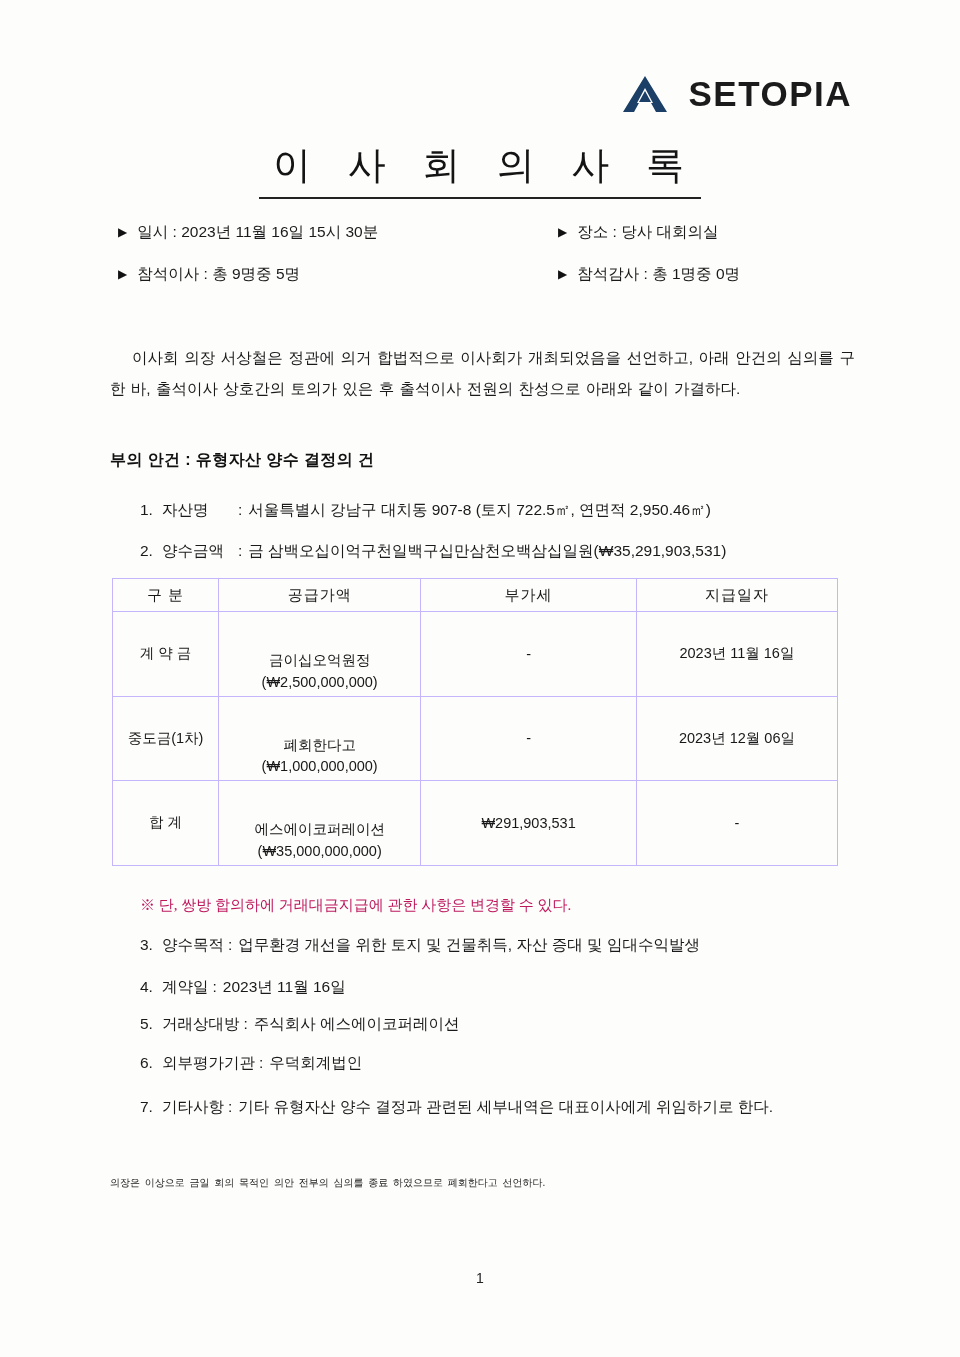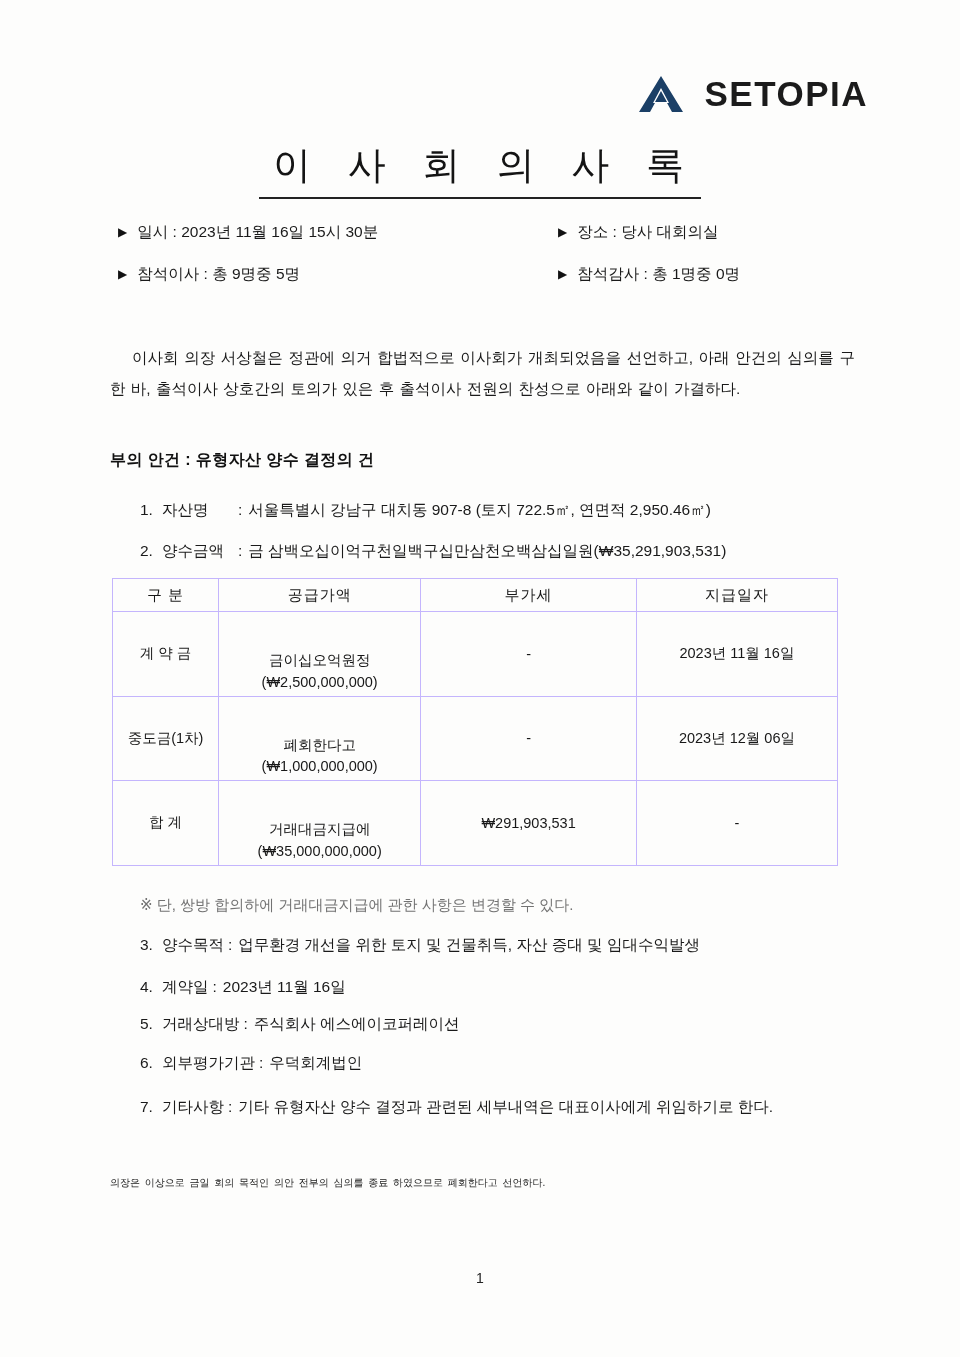--- a/index.html
+++ b/index.html
@@ -18,21 +18,21 @@
   .page {
     position: absolute;
     inset: 0;
     background: #fdfdfc;
   }
 
   
   .logo {
     position: absolute;
     top: 74px;
-    right: 92px;
+    right: 108px;
     display: flex;
     align-items: center;
     gap: 20px;
   }
   .logo-mark {
     width: 46px;
     height: 40px;
   }
   .logo-text {
     font-size: 35px;
@@ -171,21 +171,22 @@
   .c-date { width: 200px; }
   .amt-main { display: block; line-height: 1.5; margin-top: 36px; }
   .amt-sub { display: block; line-height: 1.5; }
 
   
   .note {
     position: absolute;
     left: 140px;
     top: 896px;
     font-size: 15px;
-    color: #737373;
+    color: #be185d;
+    font-family: Liberation Serif, serif;
   }
 
   
   .closing {
     position: absolute;
     left: 110px;
     right: 105px;
     top: 1176px;
     font-size: 10px;
     color: #1a1a1a;
@@ -297,21 +298,21 @@
           <td>
             <span class="amt-main">폐회한다고</span>
             <span class="amt-sub">(₩1,000,000,000)</span>
           </td>
           <td>-</td>
           <td>2023년 12월 06일</td>
         </tr>
         <tr>
           <td>합 계</td>
           <td>
-            <span class="amt-main">거래대금지급에</span>
+            <span class="amt-main">에스에이코퍼레이션</span>
             <span class="amt-sub">(₩35,000,000,000)</span>
           </td>
           <td>₩291,903,531</td>
           <td>-</td>
         </tr>
       </tbody>
     </table>
   </div>
 
   <div class="note">※ 단, 쌍방 합의하에 거래대금지급에 관한 사항은 변경할 수 있다.</div>

